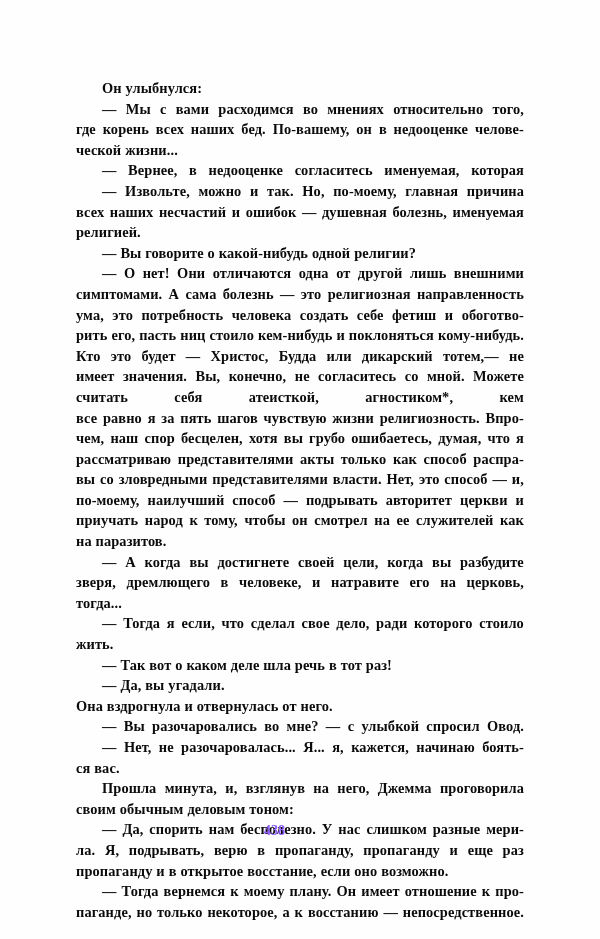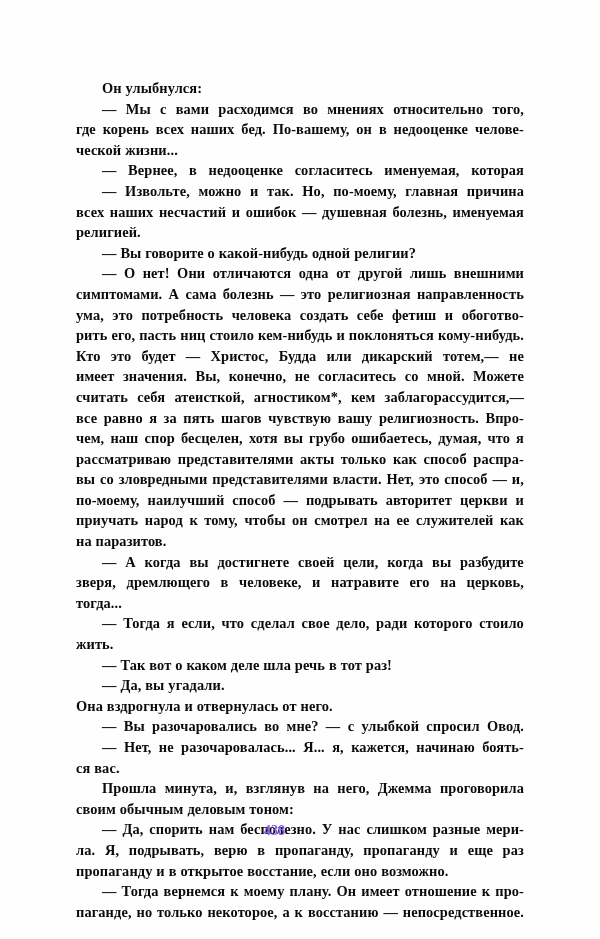--- a/index.html
+++ b/index.html
@@ -78,22 +78,22 @@
       <div class="line justify indent"><span class="w">—</span><span class="w">Извольте,</span><span class="w">можно</span><span class="w">и</span><span class="w">так.</span><span class="w">Но,</span><span class="w">по-моему,</span><span class="w">главная</span><span class="w">причина</span></div>
       <div class="line justify"><span class="w">всех</span><span class="w">наших</span><span class="w">несчастий</span><span class="w">и</span><span class="w">ошибок</span><span class="w">—</span><span class="w">душевная</span><span class="w">болезнь,</span><span class="w">именуемая</span></div>
       <div class="line flush"><span class="w">религией.</span></div>
       <div class="line flush indent"><span class="w">—</span><span class="w">Вы</span><span class="w">говорите</span><span class="w">о</span><span class="w">какой-нибудь</span><span class="w">одной</span><span class="w">религии?</span></div>
       <div class="line justify indent"><span class="w">—</span><span class="w">О</span><span class="w">нет!</span><span class="w">Они</span><span class="w">отличаются</span><span class="w">одна</span><span class="w">от</span><span class="w">другой</span><span class="w">лишь</span><span class="w">внешними</span></div>
       <div class="line justify"><span class="w">симптомами.</span><span class="w">А</span><span class="w">сама</span><span class="w">болезнь</span><span class="w">—</span><span class="w">это</span><span class="w">религиозная</span><span class="w">направленность</span></div>
       <div class="line justify"><span class="w">ума,</span><span class="w">это</span><span class="w">потребность</span><span class="w">человека</span><span class="w">создать</span><span class="w">себе</span><span class="w">фетиш</span><span class="w">и</span><span class="w">обоготво-</span></div>
       <div class="line justify"><span class="w">рить</span><span class="w">его,</span><span class="w">пасть</span><span class="w">ниц</span><span class="w">стоило</span><span class="w">кем-нибудь</span><span class="w">и</span><span class="w">поклоняться</span><span class="w">кому-нибудь.</span></div>
       <div class="line justify"><span class="w">Кто</span><span class="w">это</span><span class="w">будет</span><span class="w">—</span><span class="w">Христос,</span><span class="w">Будда</span><span class="w">или</span><span class="w">дикарский</span><span class="w">тотем,—</span><span class="w">не</span></div>
       <div class="line justify"><span class="w">имеет</span><span class="w">значения.</span><span class="w">Вы,</span><span class="w">конечно,</span><span class="w">не</span><span class="w">согласитесь</span><span class="w">со</span><span class="w">мной.</span><span class="w">Можете</span></div>
-      <div class="line justify"><span class="w">считать</span><span class="w">себя</span><span class="w">атеисткой,</span><span class="w">агностиком*,</span><span class="w">кем</span><span class="w">заблагорассудится,—</span></div>
-      <div class="line justify"><span class="w">все</span><span class="w">равно</span><span class="w">я</span><span class="w">за</span><span class="w">пять</span><span class="w">шагов</span><span class="w">чувствую</span><span class="w">вашу</span><span class="w">религиозность.</span><span class="w">Впро-</span></div>
+      <div class="line justify"><span class="w">считать</span><span class="w">себя</span><span class="w">атеисткой,</span><span class="w">агностиком*,</span><span class="w">кем</span></div>
+      <div class="line justify"><span class="w">все</span><span class="w">равно</span><span class="w">я</span><span class="w">за</span><span class="w">пять</span><span class="w">шагов</span><span class="w">чувствую</span><span class="w">жизни</span><span class="w">религиозность.</span><span class="w">Впро-</span></div>
       <div class="line justify"><span class="w">чем,</span><span class="w">наш</span><span class="w">спор</span><span class="w">бесцелен,</span><span class="w">хотя</span><span class="w">вы</span><span class="w">грубо</span><span class="w">ошибаетесь,</span><span class="w">думая,</span><span class="w">что</span><span class="w">я</span></div>
       <div class="line justify"><span class="w">рассматриваю</span><span class="w">представителями</span><span class="w">акты</span><span class="w">только</span><span class="w">как</span><span class="w">способ</span><span class="w">распра-</span></div>
       <div class="line justify"><span class="w">вы</span><span class="w">со</span><span class="w">зловредными</span><span class="w">представителями</span><span class="w">власти.</span><span class="w">Нет,</span><span class="w">это</span><span class="w">способ</span><span class="w">—</span><span class="w">и,</span></div>
       <div class="line justify"><span class="w">по-моему,</span><span class="w">наилучший</span><span class="w">способ</span><span class="w">—</span><span class="w">подрывать</span><span class="w">авторитет</span><span class="w">церкви</span><span class="w">и</span></div>
       <div class="line justify"><span class="w">приучать</span><span class="w">народ</span><span class="w">к</span><span class="w">тому,</span><span class="w">чтобы</span><span class="w">он</span><span class="w">смотрел</span><span class="w">на</span><span class="w">ее</span><span class="w">служителей</span><span class="w">как</span></div>
       <div class="line flush"><span class="w">на</span><span class="w">паразитов.</span></div>
       <div class="line justify indent"><span class="w">—</span><span class="w">А</span><span class="w">когда</span><span class="w">вы</span><span class="w">достигнете</span><span class="w">своей</span><span class="w">цели,</span><span class="w">когда</span><span class="w">вы</span><span class="w">разбудите</span></div>
       <div class="line justify"><span class="w">зверя,</span><span class="w">дремлющего</span><span class="w">в</span><span class="w">человеке,</span><span class="w">и</span><span class="w">натравите</span><span class="w">его</span><span class="w">на</span><span class="w">церковь,</span></div>
       <div class="line flush"><span class="w">тогда...</span></div>
       <div class="line justify indent"><span class="w">—</span><span class="w">Тогда</span><span class="w">я</span><span class="w">если,</span><span class="w">что</span><span class="w">сделал</span><span class="w">свое</span><span class="w">дело,</span><span class="w">ради</span><span class="w">которого</span><span class="w">стоило</span></div>

